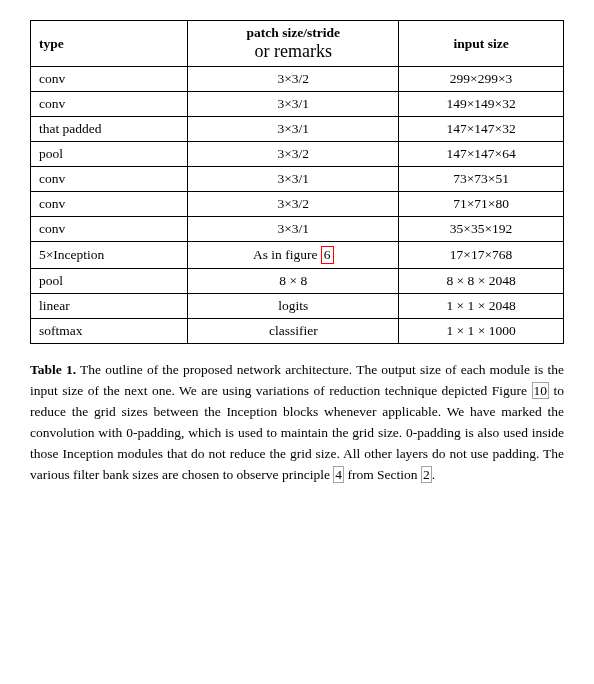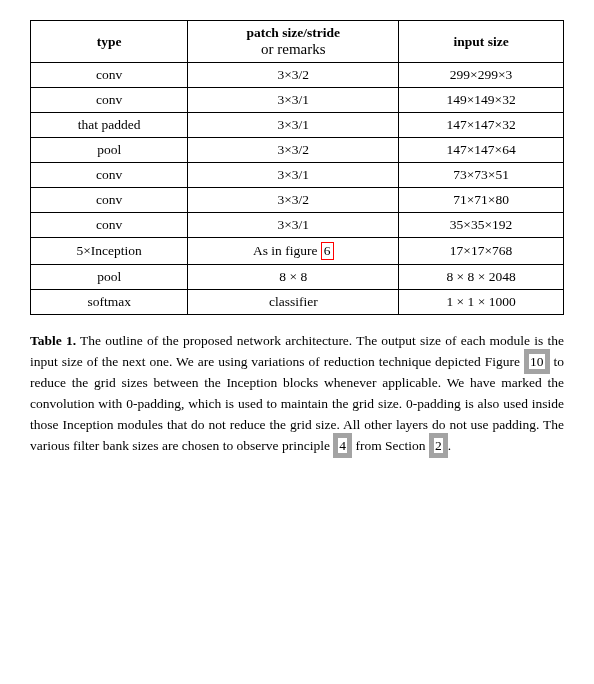--- a/index.html
+++ b/index.html
@@ -34,26 +34,26 @@
       font-weight: bold;
     }
 
     .th-main {
       font-weight: bold;
     }
 
     .th-sub {
       font-weight: normal;
       font-style: normal;
-      font-size: 15px;
+      font-size: 18px;
       margin-top: 41px;
     }
 
     .left-align {
-      text-align: center;
+      text-align: left;
     }
 
     .highlight-box {
       display: inline-block;
       border: 1.5px solid red;
       padding: 0 2px;
       line-height: 1.2;
     }
 
     .caption {
@@ -62,21 +62,21 @@
       text-align: justify;
       margin-top: 10px;
     }
 
     .caption .label {
       font-weight: bold;
       margin-top: 40px;
     }
 
     .ref-link {
-      border: 5px solid #a3a3a3;
+      border: 1px solid #a3a3a3;
       padding: 0 1px;
     }
   </style>
 </head>
 <body>
 
 <div class="table-container">
   <table>
     <thead>
       <tr>
@@ -128,20 +128,25 @@
           <td class="left-align">5×Inception</td>
           <td>As in figure <span class="highlight-box">6</span></td>
           <td>17×17×768</td>
         </tr>
         <tr>
           <td class="left-align">pool</td>
           <td>8 × 8</td>
           <td>8 × 8 × 2048</td>
         </tr>
         <tr>
+          <td class="left-align">linear</td>
+          <td>logits</td>
+          <td>1 × 1 × 2048</td>
+        </tr>
+        <tr>
           <td class="left-align">softmax</td>
           <td>classifier</td>
           <td>1 × 1 × 1000</td>
         </tr>
       </tbody>
   </table>
 </div>
 
 <div class="caption">
   <span class="label">Table 1.</span><span> The outline of the proposed network architecture.  The output size of each module is the input size of the next one.  We are using variations of reduction technique depicted Figure </span><span class="ref-link">10</span><span> to reduce the grid sizes between the Inception blocks whenever applicable.  We have marked the convolution with 0-padding, which is used to maintain the grid size.  0-padding is also used inside those Inception modules that do not reduce the grid size.  All other layers do not use padding.  The various filter bank sizes are chosen to observe principle </span><span class="ref-link">4</span><span> from Section </span><span class="ref-link">2</span><span>.</span>

